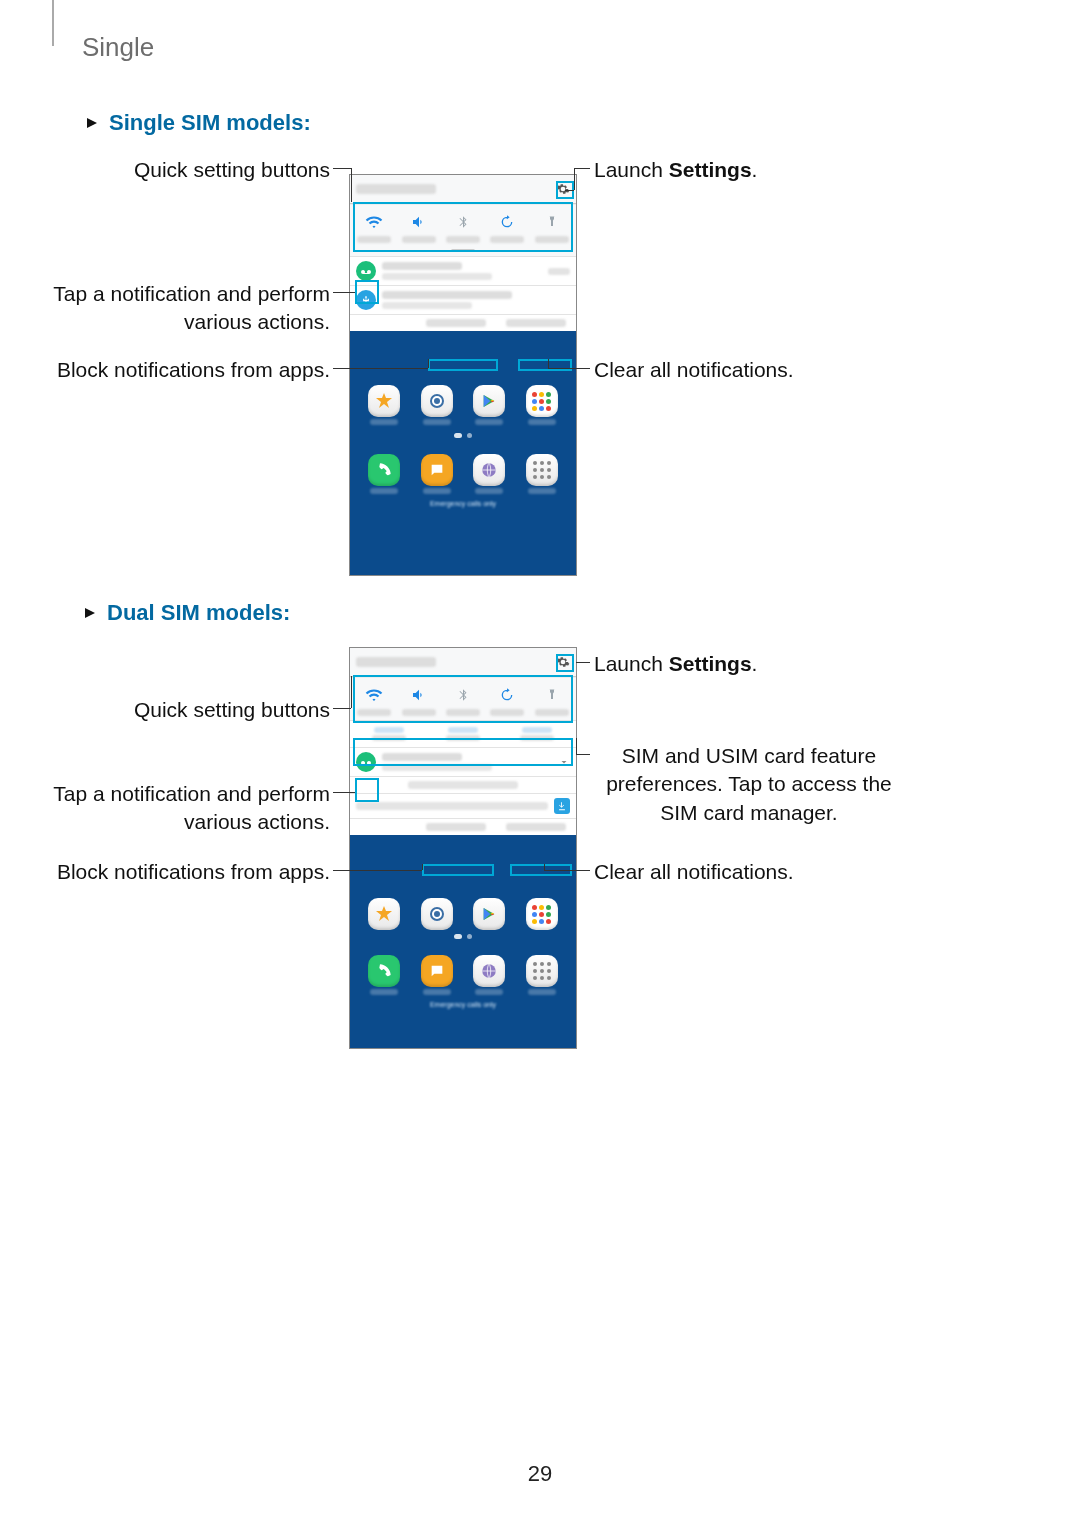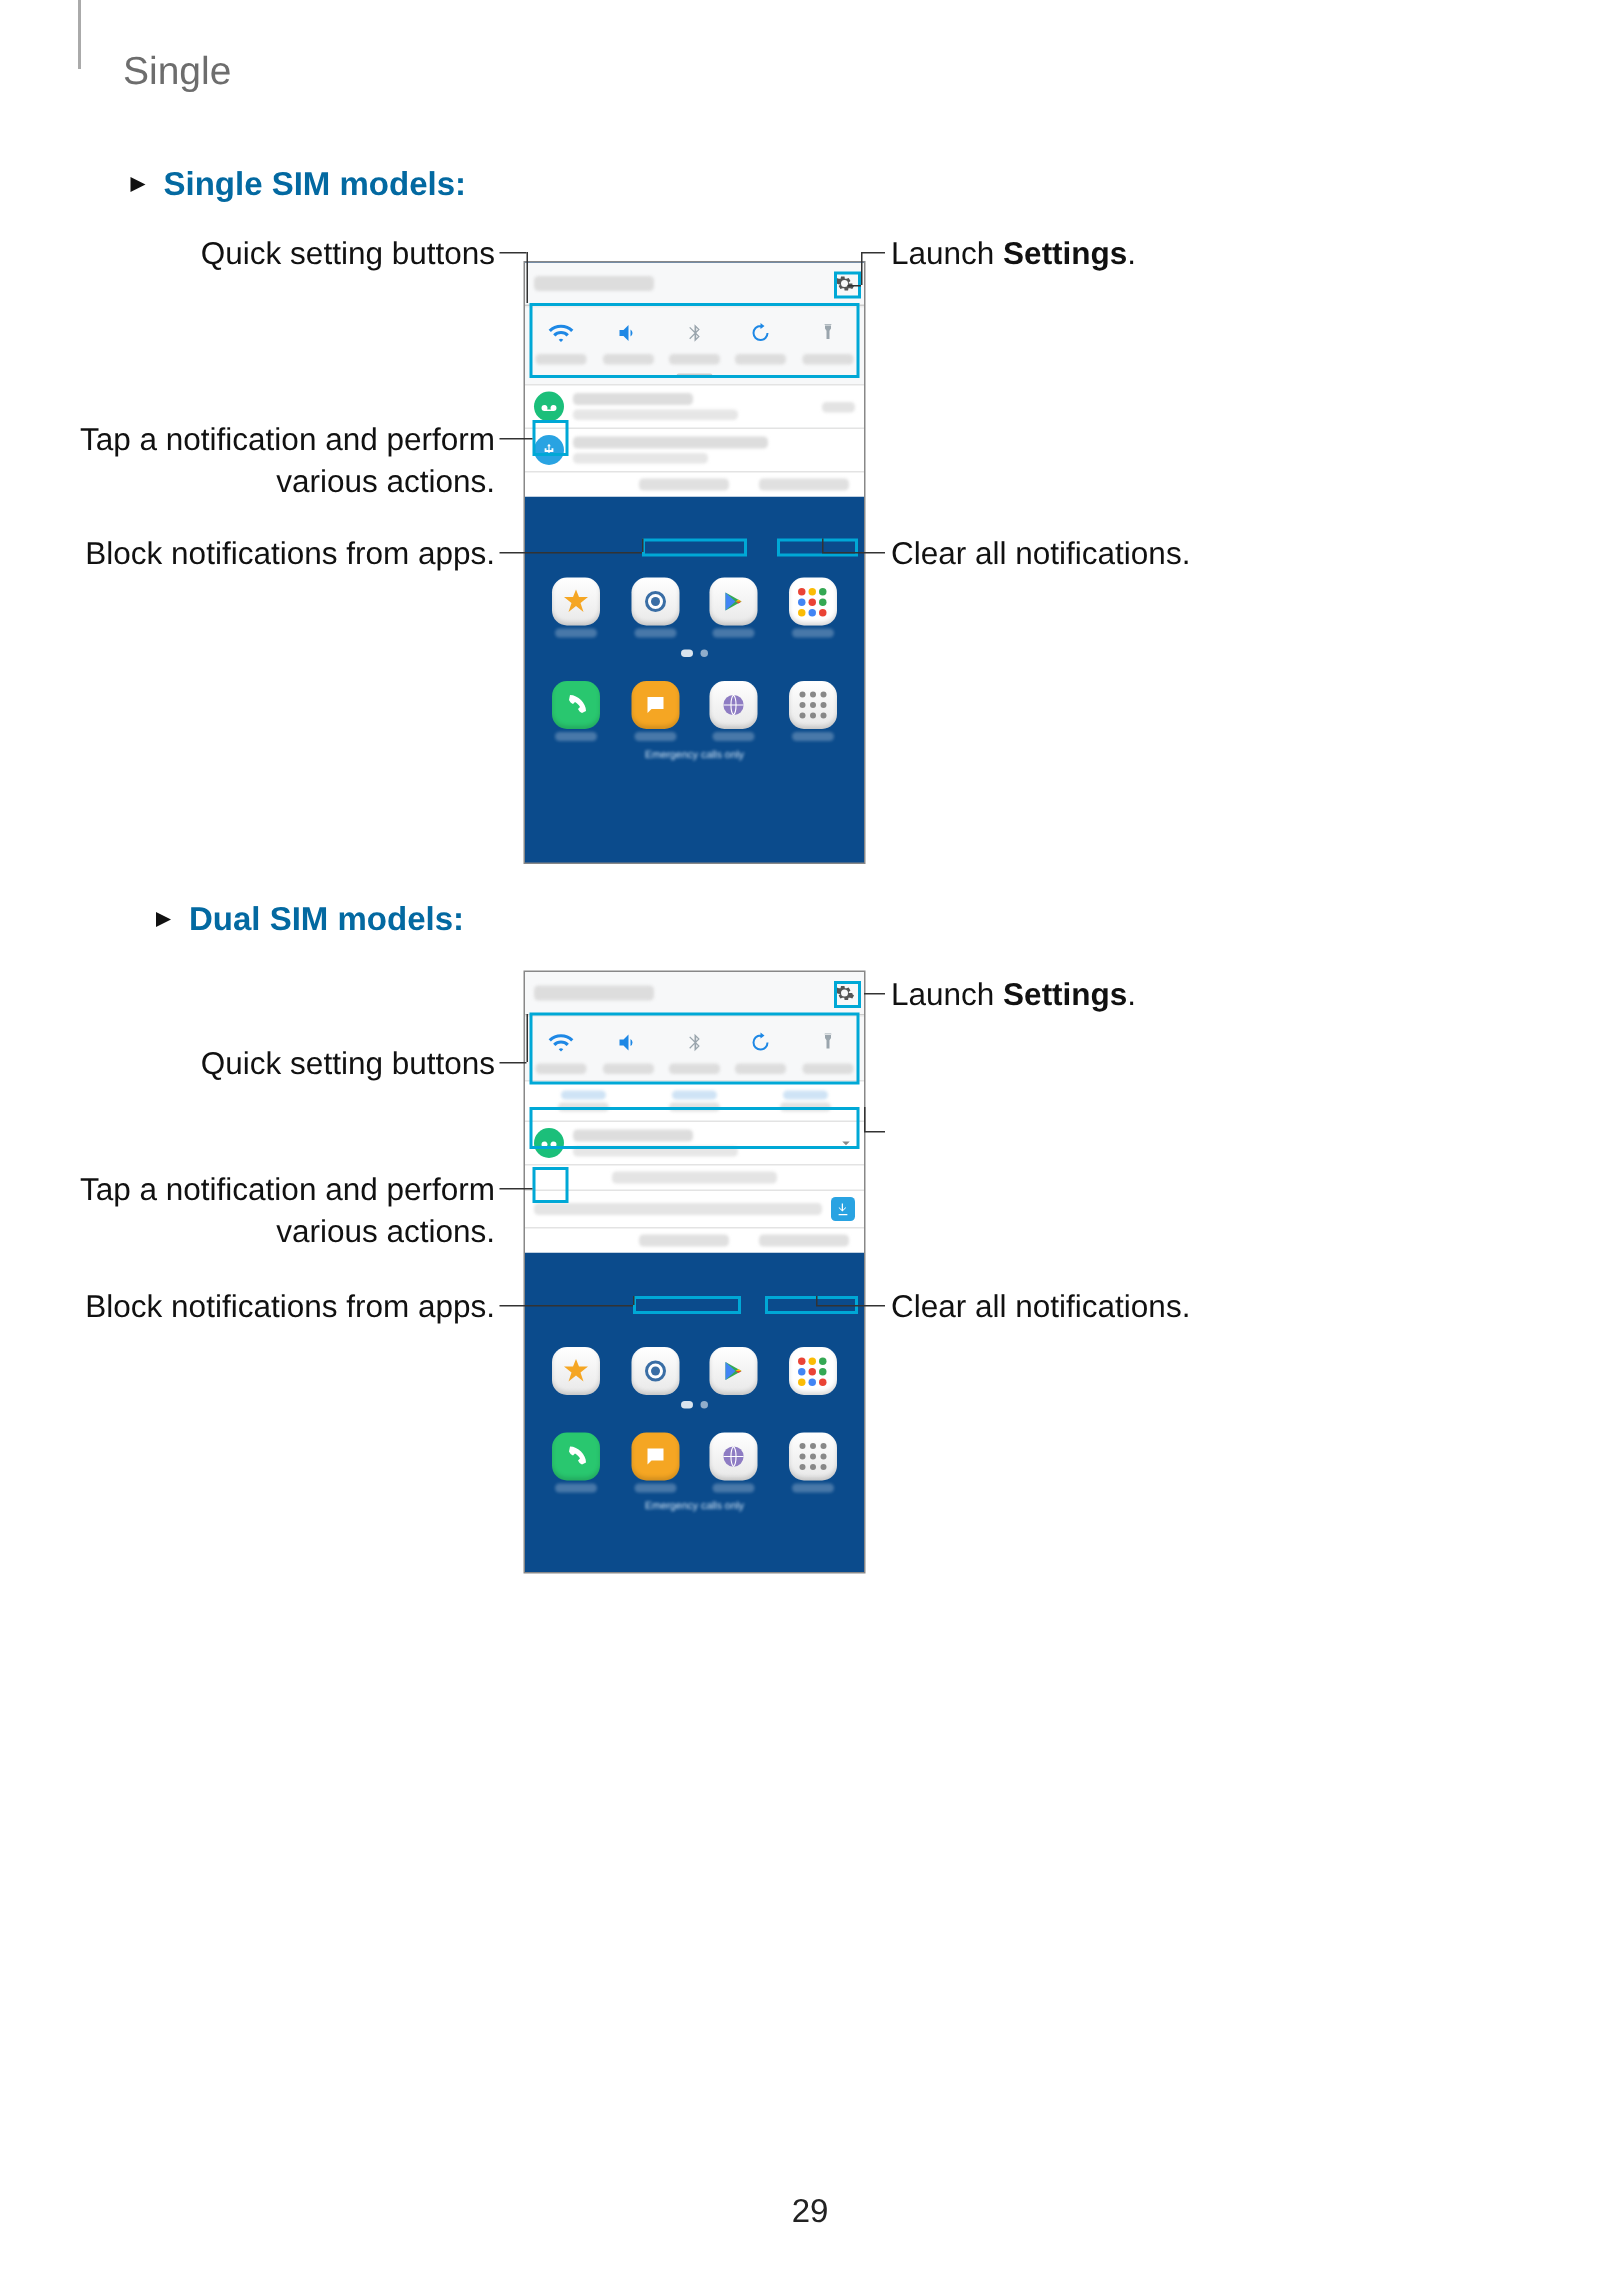--- a/index.html
+++ b/index.html
@@ -261,21 +261,21 @@
   <div class="connector" style="left:574px;top:168px;width:16px;"></div>
   <div class="connector v" style="left:574px;top:168px;height:22px;"></div>
   <div class="connector" style="left:565px;top:190px;width:9px;"></div>
   <div class="connector" style="left:333px;top:292px;width:22px;"></div>
   <div class="connector" style="left:333px;top:368px;width:95px;"></div>
   <div class="connector v" style="left:428px;top:359px;height:9px;"></div>
   <div class="connector" style="left:572px;top:368px;width:18px;"></div>
   <div class="connector v" style="left:548px;top:359px;height:9px;"></div>
   <div class="connector" style="left:548px;top:368px;width:24px;"></div>
 
-  <div class="heading" style="position:absolute;left:102px;top:600px;">
+  <div class="heading" style="position:absolute;left:83px;top:600px;">
     <span class="triangle">
       <svg width="14" height="14">
           <polygon points="2,2 12,7 2,12" fill="#111"></polygon>
         </svg>
     </span><span>Dual SIM models</span><span>:</span>
   </div>
 
   <div class="phone" style="left:350px;top:648px;height:400px;">
     <div class="panel">
       <div class="status-row">
@@ -460,20 +460,25 @@
     <span>Tap a notification and perform</span><br>
     <span>various actions.</span>
   </div>
   <div class="callout callout-left" style="left:50px;top:858px;width:280px;">
     <span>Block notifications from apps.</span>
   </div>
 
   <div class="callout callout-right" style="left:594px;top:650px;">
     <span>Launch </span><b>Settings</b><span>.</span>
   </div>
+  <div class="callout callout-right" style="left:594px;top:742px;width:310px;">
+    <span>SIM and USIM card feature</span><br>
+    <span>preferences. Tap to access the</span><br>
+    <span>SIM card manager.</span>
+  </div>
   <div class="callout callout-right" style="left:594px;top:858px;">
     <span>Clear all notifications.</span>
   </div>
 
   <div class="connector" style="left:333px;top:708px;width:18px;"></div>
   <div class="connector v" style="left:351px;top:676px;height:32px;"></div>
   <div class="connector" style="left:576px;top:662px;width:14px;"></div>
   <div class="connector" style="left:576px;top:754px;width:14px;"></div>
   <div class="connector v" style="left:576px;top:738px;height:16px;"></div>
   <div class="connector" style="left:333px;top:792px;width:22px;"></div>

